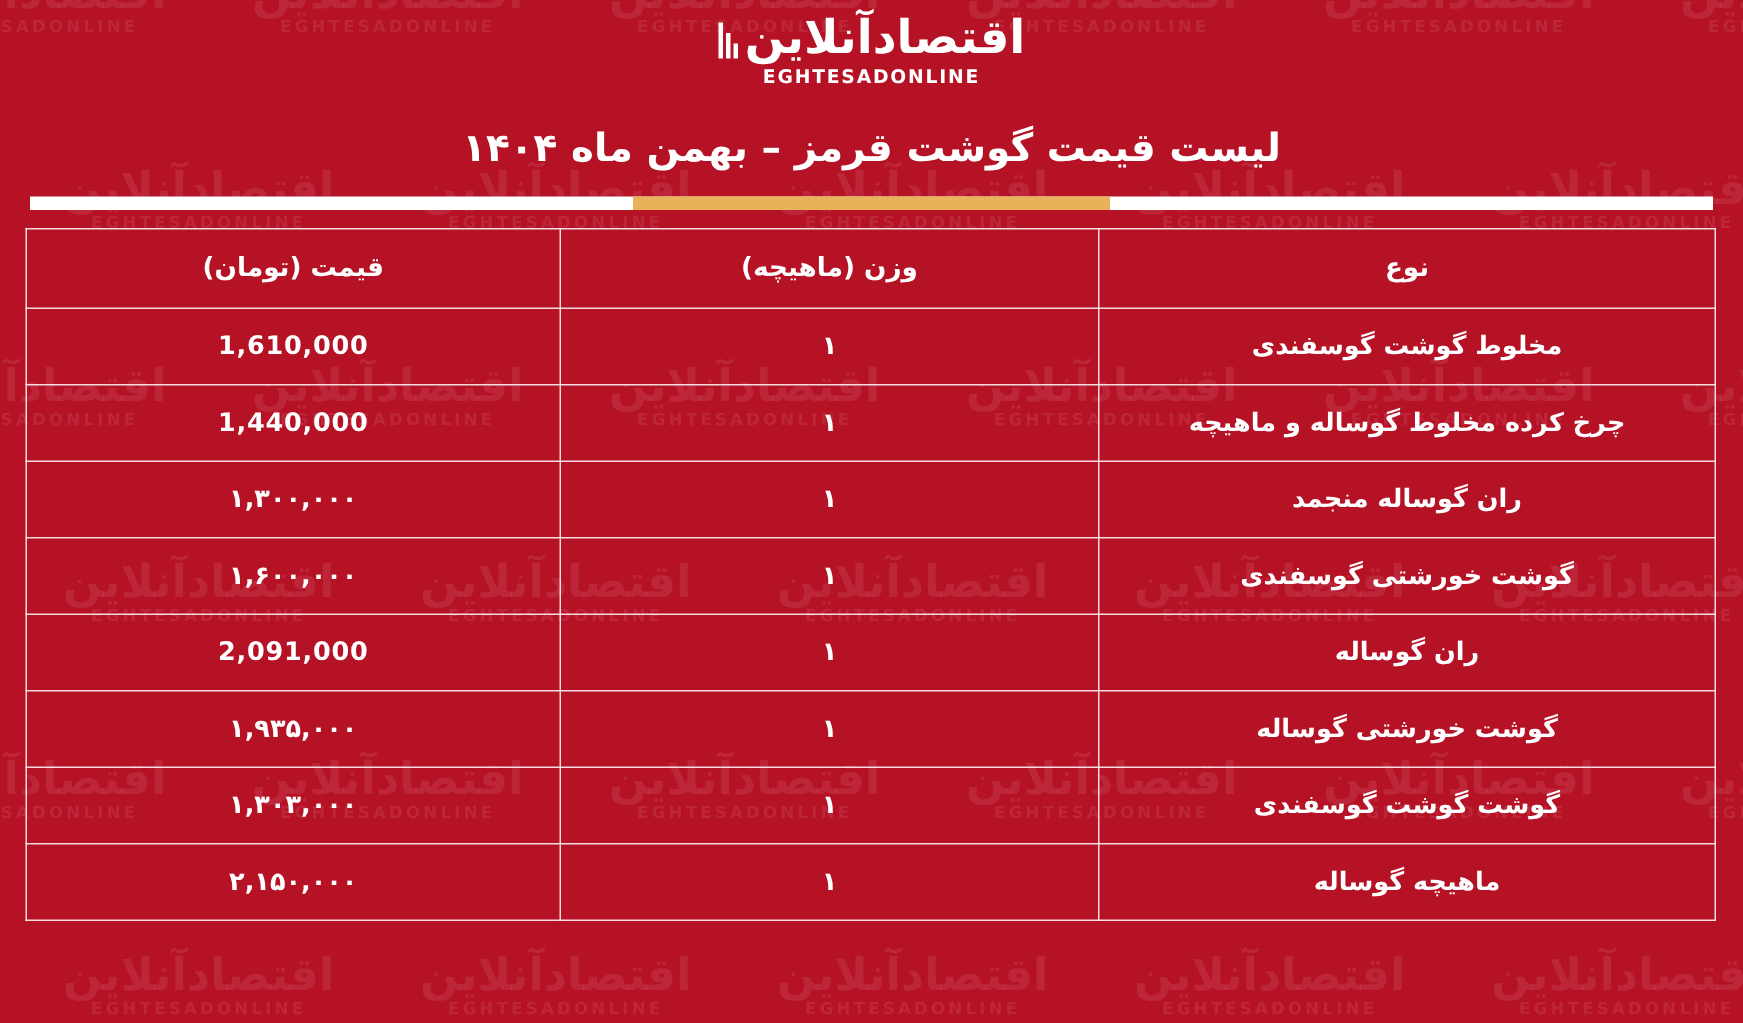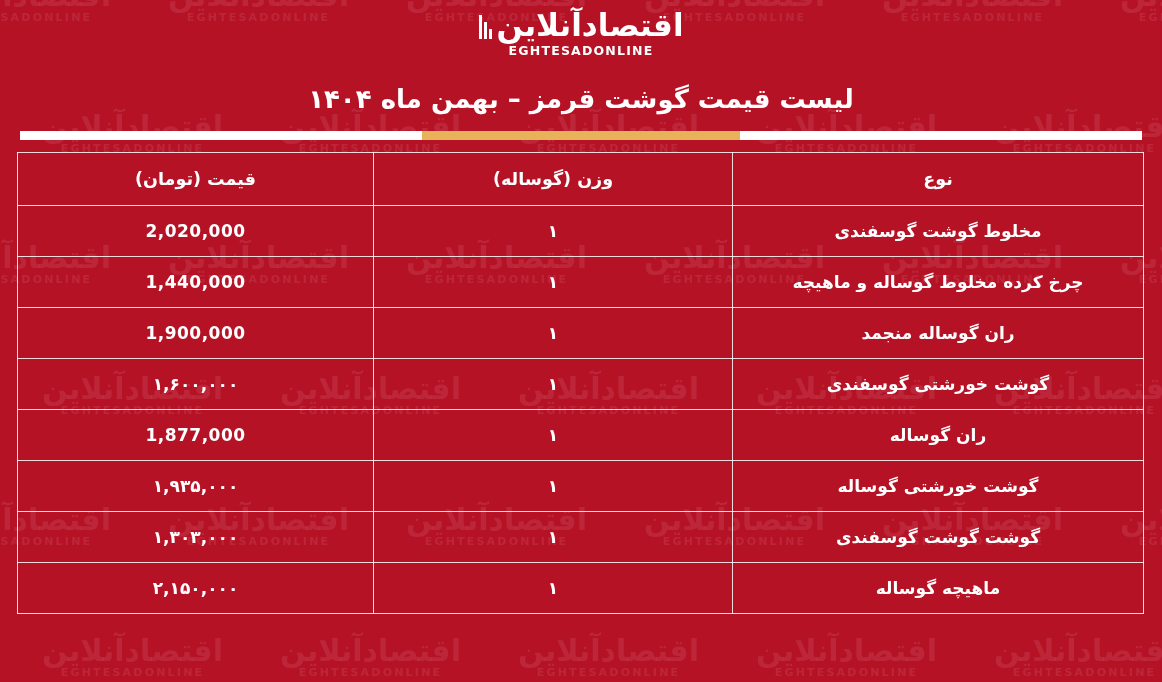--- a/index.html
+++ b/index.html
@@ -322,49 +322,49 @@
   <div class="table-wrap">
     <table class="price-table">
       <colgroup>
         <col class="c-type">
         <col class="c-weight">
         <col class="c-price">
       </colgroup>
       <thead>
         <tr>
           <th>نوع</th>
-          <th>وزن (گوساله)</th>
+          <th>وزن (ماهیچه)</th>
           <th>قیمت (تومان)</th>
         </tr>
       </thead>
       <tbody>
         <tr>
           <td>مخلوط گوشت گوسفندی</td>
           <td class="cell-weight">۱</td>
-          <td class="cell-price">2,020,000</td>
+          <td class="cell-price">1,610,000</td>
         </tr>
         <tr>
           <td>چرخ کرده مخلوط گوساله و ماهیچه</td>
           <td class="cell-weight">۱</td>
           <td class="cell-price">1,440,000</td>
         </tr>
         <tr>
           <td>ران گوساله منجمد</td>
           <td class="cell-weight">۱</td>
-          <td class="cell-price">1,900,000</td>
+          <td class="cell-price">۱,۳۰۰,۰۰۰</td>
         </tr>
         <tr>
           <td>گوشت خورشتی گوسفندی</td>
           <td class="cell-weight">۱</td>
           <td class="cell-price">۱,۶۰۰,۰۰۰</td>
         </tr>
         <tr>
           <td>ران گوساله</td>
           <td class="cell-weight">۱</td>
-          <td class="cell-price">1,877,000</td>
+          <td class="cell-price">2,091,000</td>
         </tr>
         <tr>
           <td>گوشت خورشتی گوساله</td>
           <td class="cell-weight">۱</td>
           <td class="cell-price">۱,۹۳۵,۰۰۰</td>
         </tr>
         <tr>
           <td>گوشت گوشت گوسفندی</td>
           <td class="cell-weight">۱</td>
           <td class="cell-price">۱,۳۰۳,۰۰۰</td>

